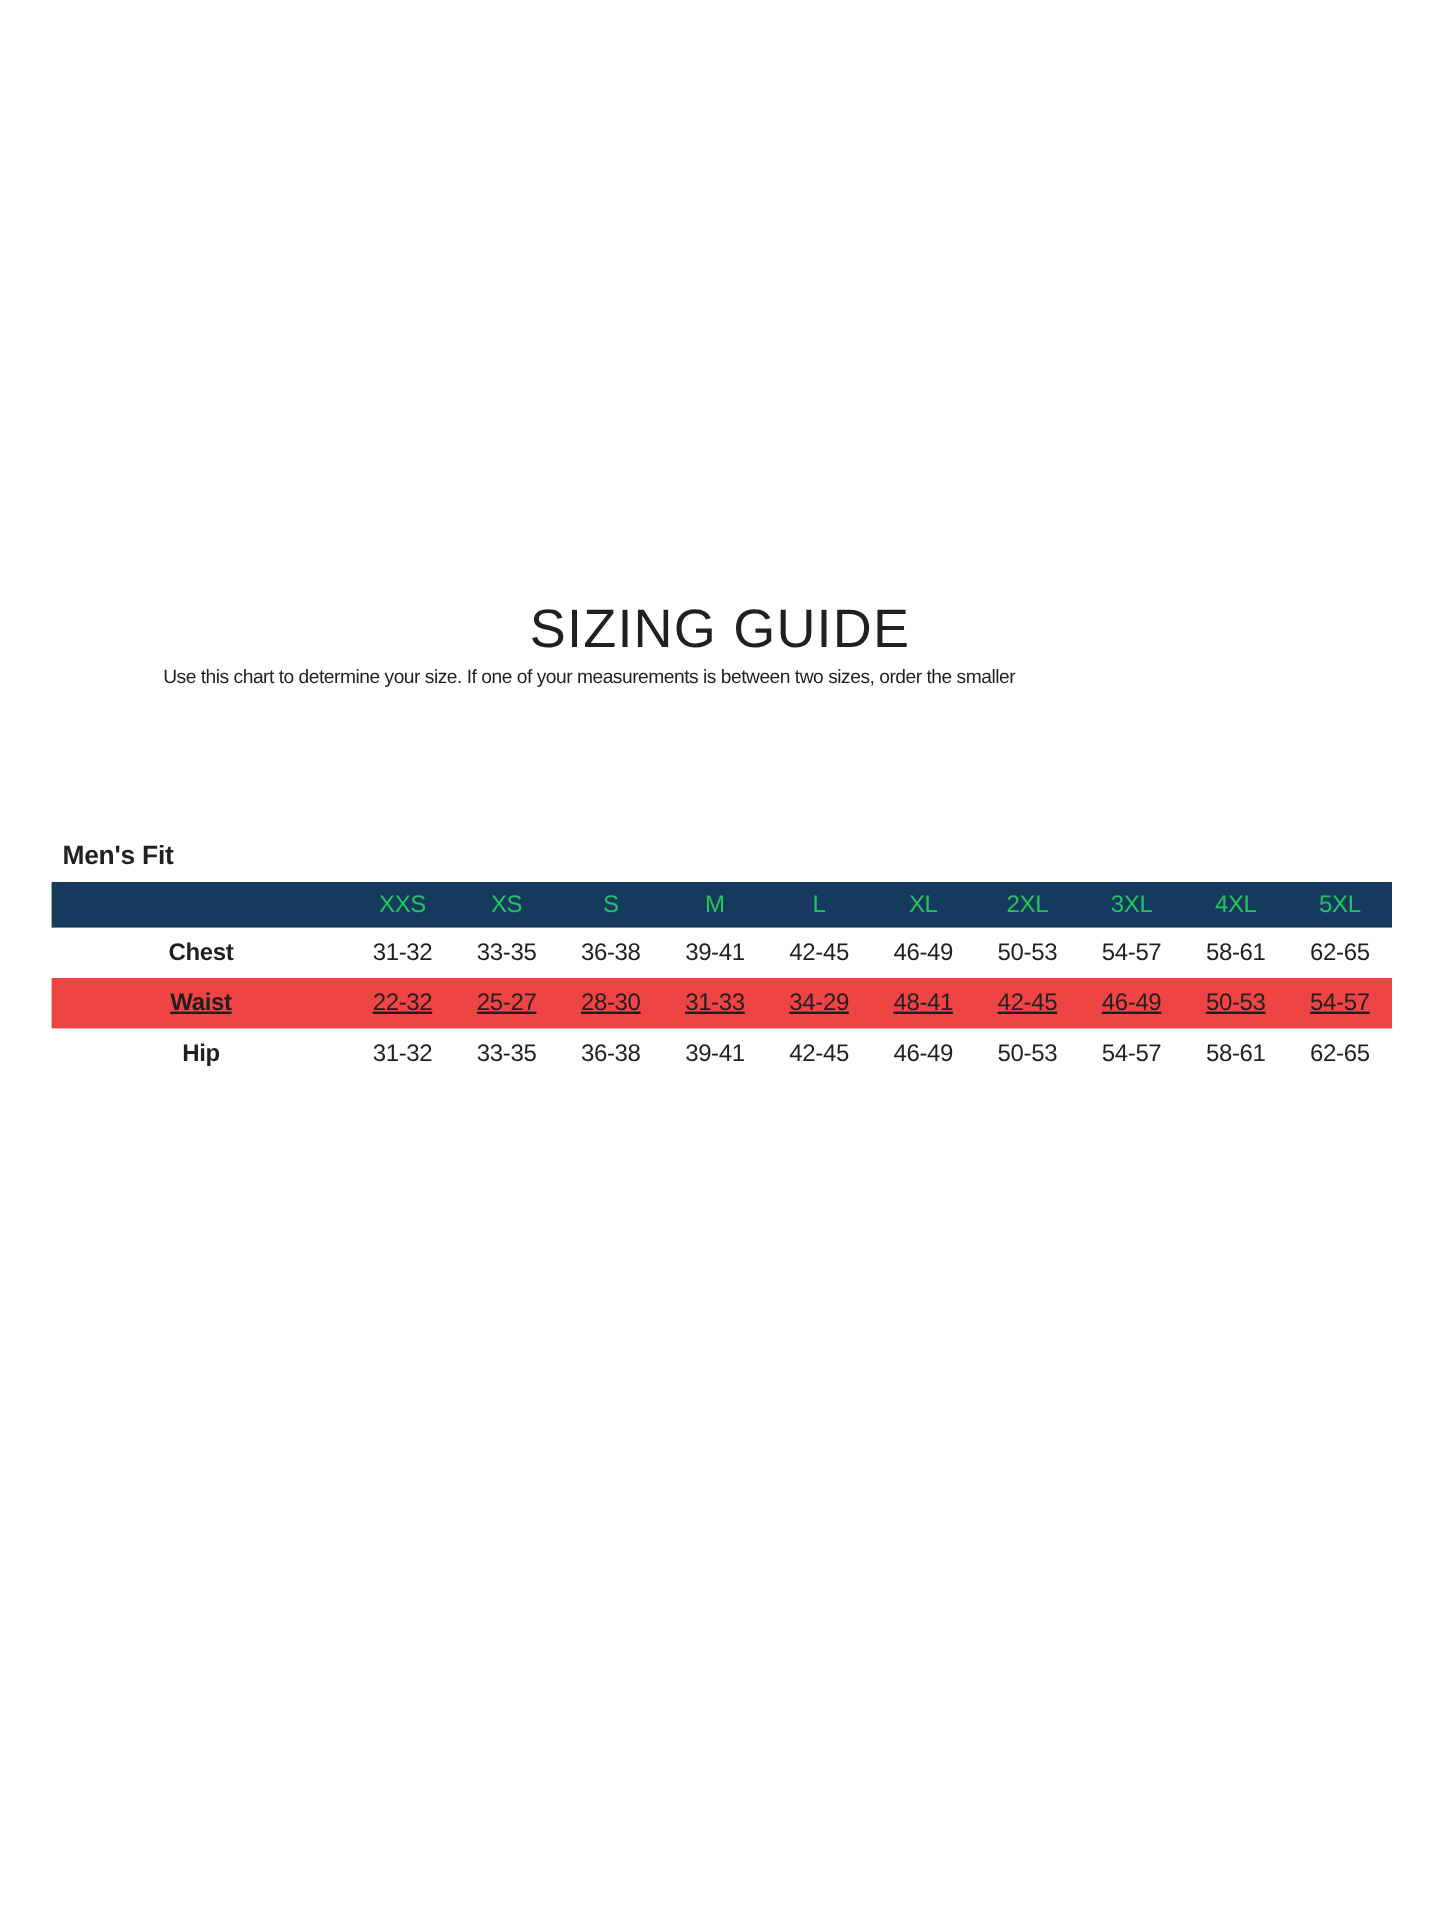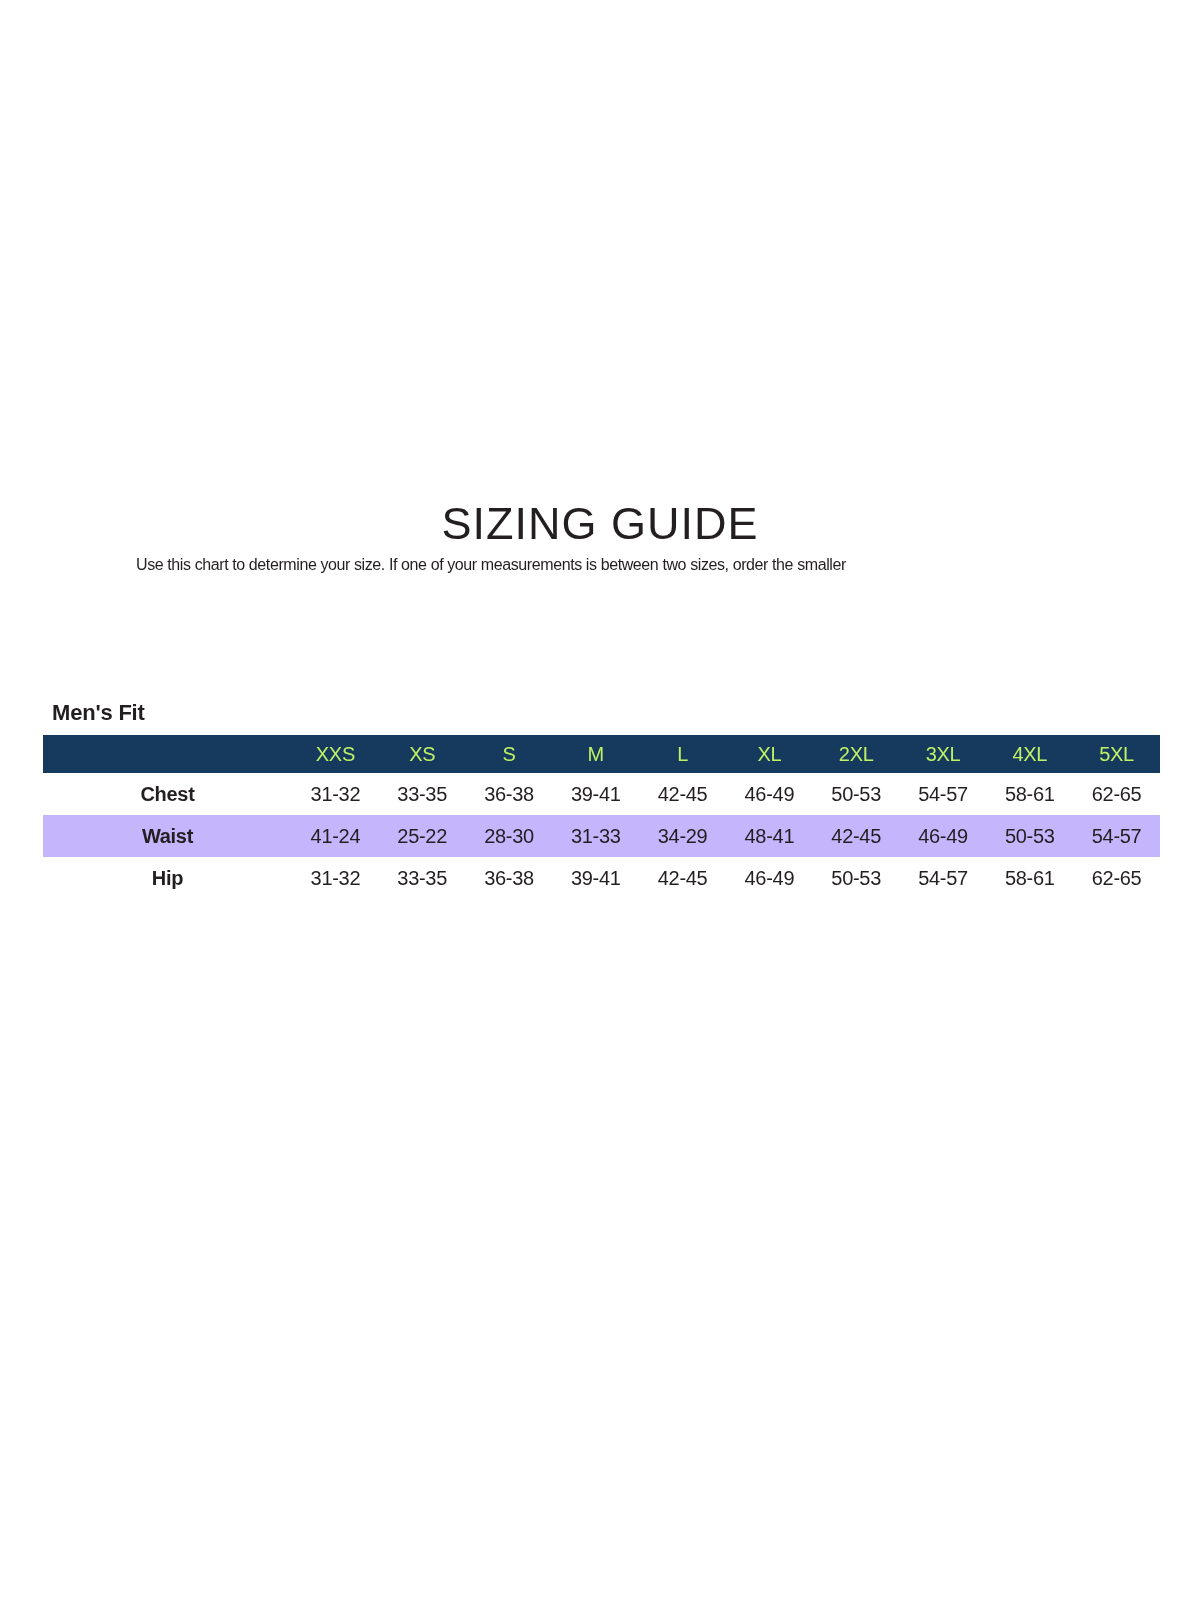--- a/index.html
+++ b/index.html
@@ -56,24 +56,25 @@
     width: 1117px;
   }
   .t-row {
     display: flex;
     align-items: center;
     height: 42px;
   }
   .t-row.header-row {
     height: 38px;
     background: #16395e;
-    color: #bef264;
+    color: #22c55e;
   }
   .t-row.alt-row {
-    background: #c4b5fd;
+    background: #ef4444;
+    text-decoration: underline;
   }
   .cell {
     flex: 1 1 0;
     text-align: center;
     font-size: 20px;
     letter-spacing: -0.3px;
   }
   .label-cell {
     flex: 0 0 249px;
     font-weight: bold;
@@ -117,22 +118,22 @@
       <div class="cell">42-45</div>
       <div class="cell">46-49</div>
       <div class="cell">50-53</div>
       <div class="cell">54-57</div>
       <div class="cell">58-61</div>
       <div class="cell">62-65</div>
     </div>
 
     <div class="t-row alt-row">
       <div class="cell label-cell">Waist</div>
-      <div class="cell">41-24</div>
-      <div class="cell">25-22</div>
+      <div class="cell">22-32</div>
+      <div class="cell">25-27</div>
       <div class="cell">28-30</div>
       <div class="cell">31-33</div>
       <div class="cell">34-29</div>
       <div class="cell">48-41</div>
       <div class="cell">42-45</div>
       <div class="cell">46-49</div>
       <div class="cell">50-53</div>
       <div class="cell">54-57</div>
     </div>
 

